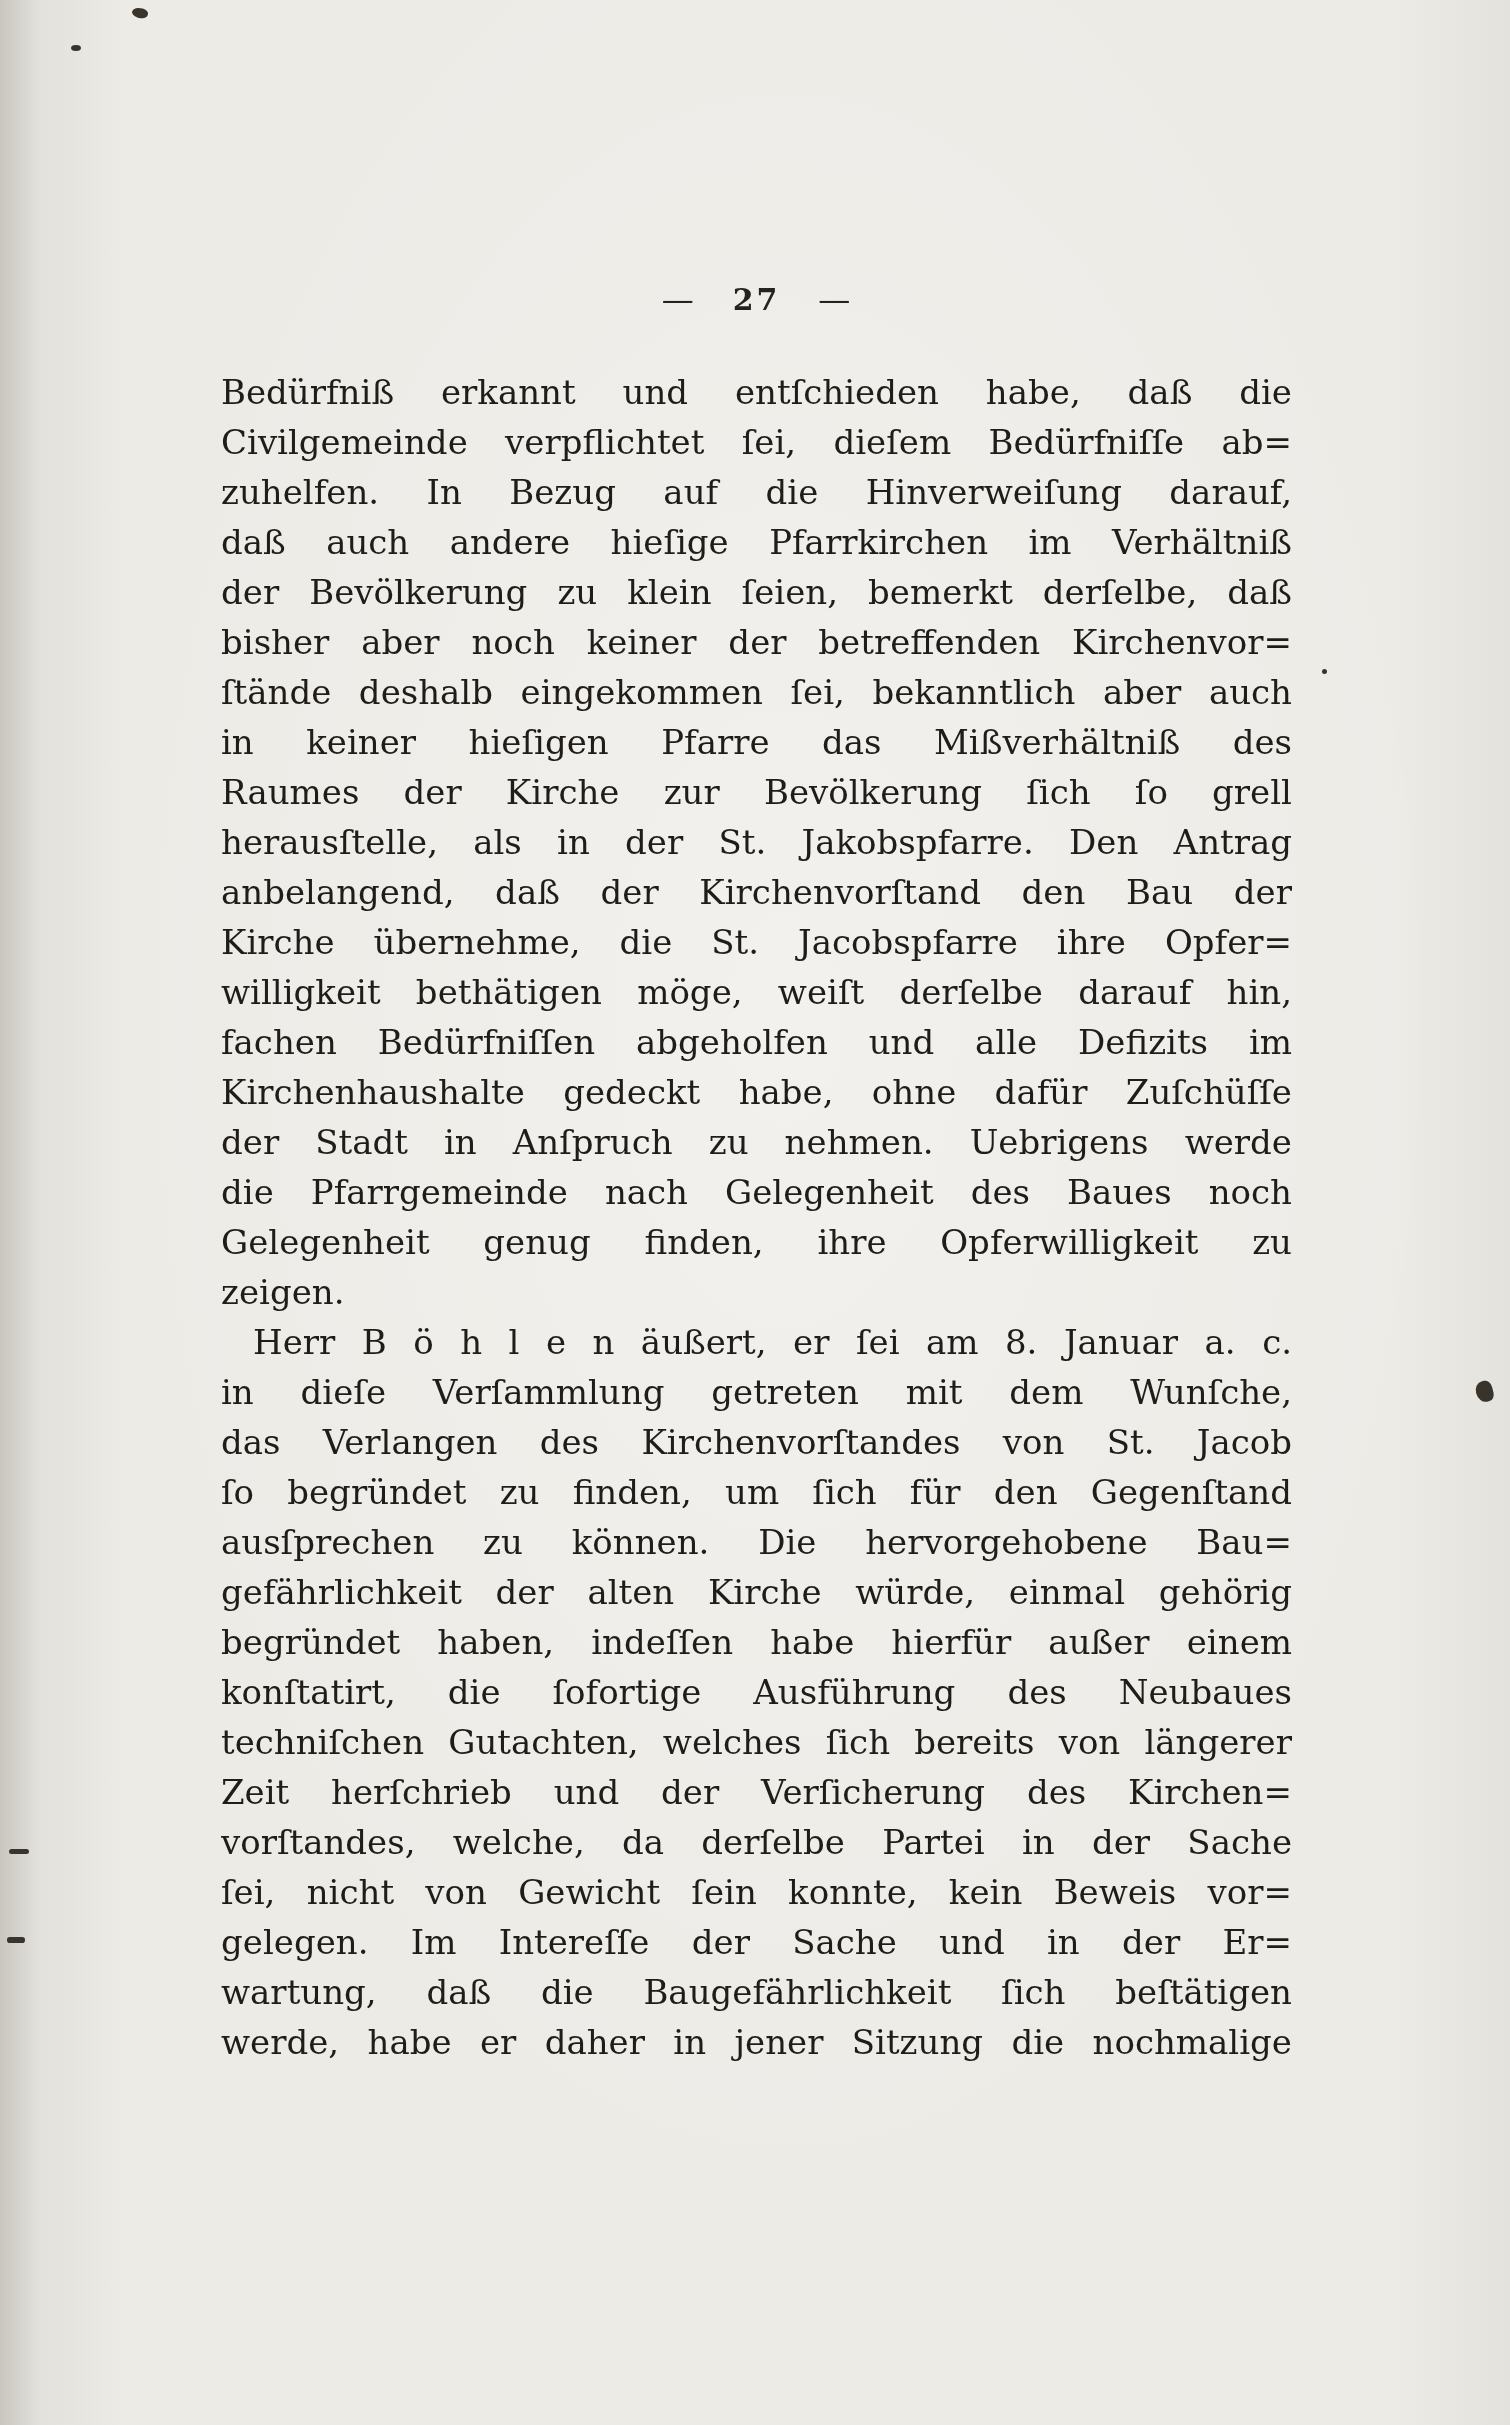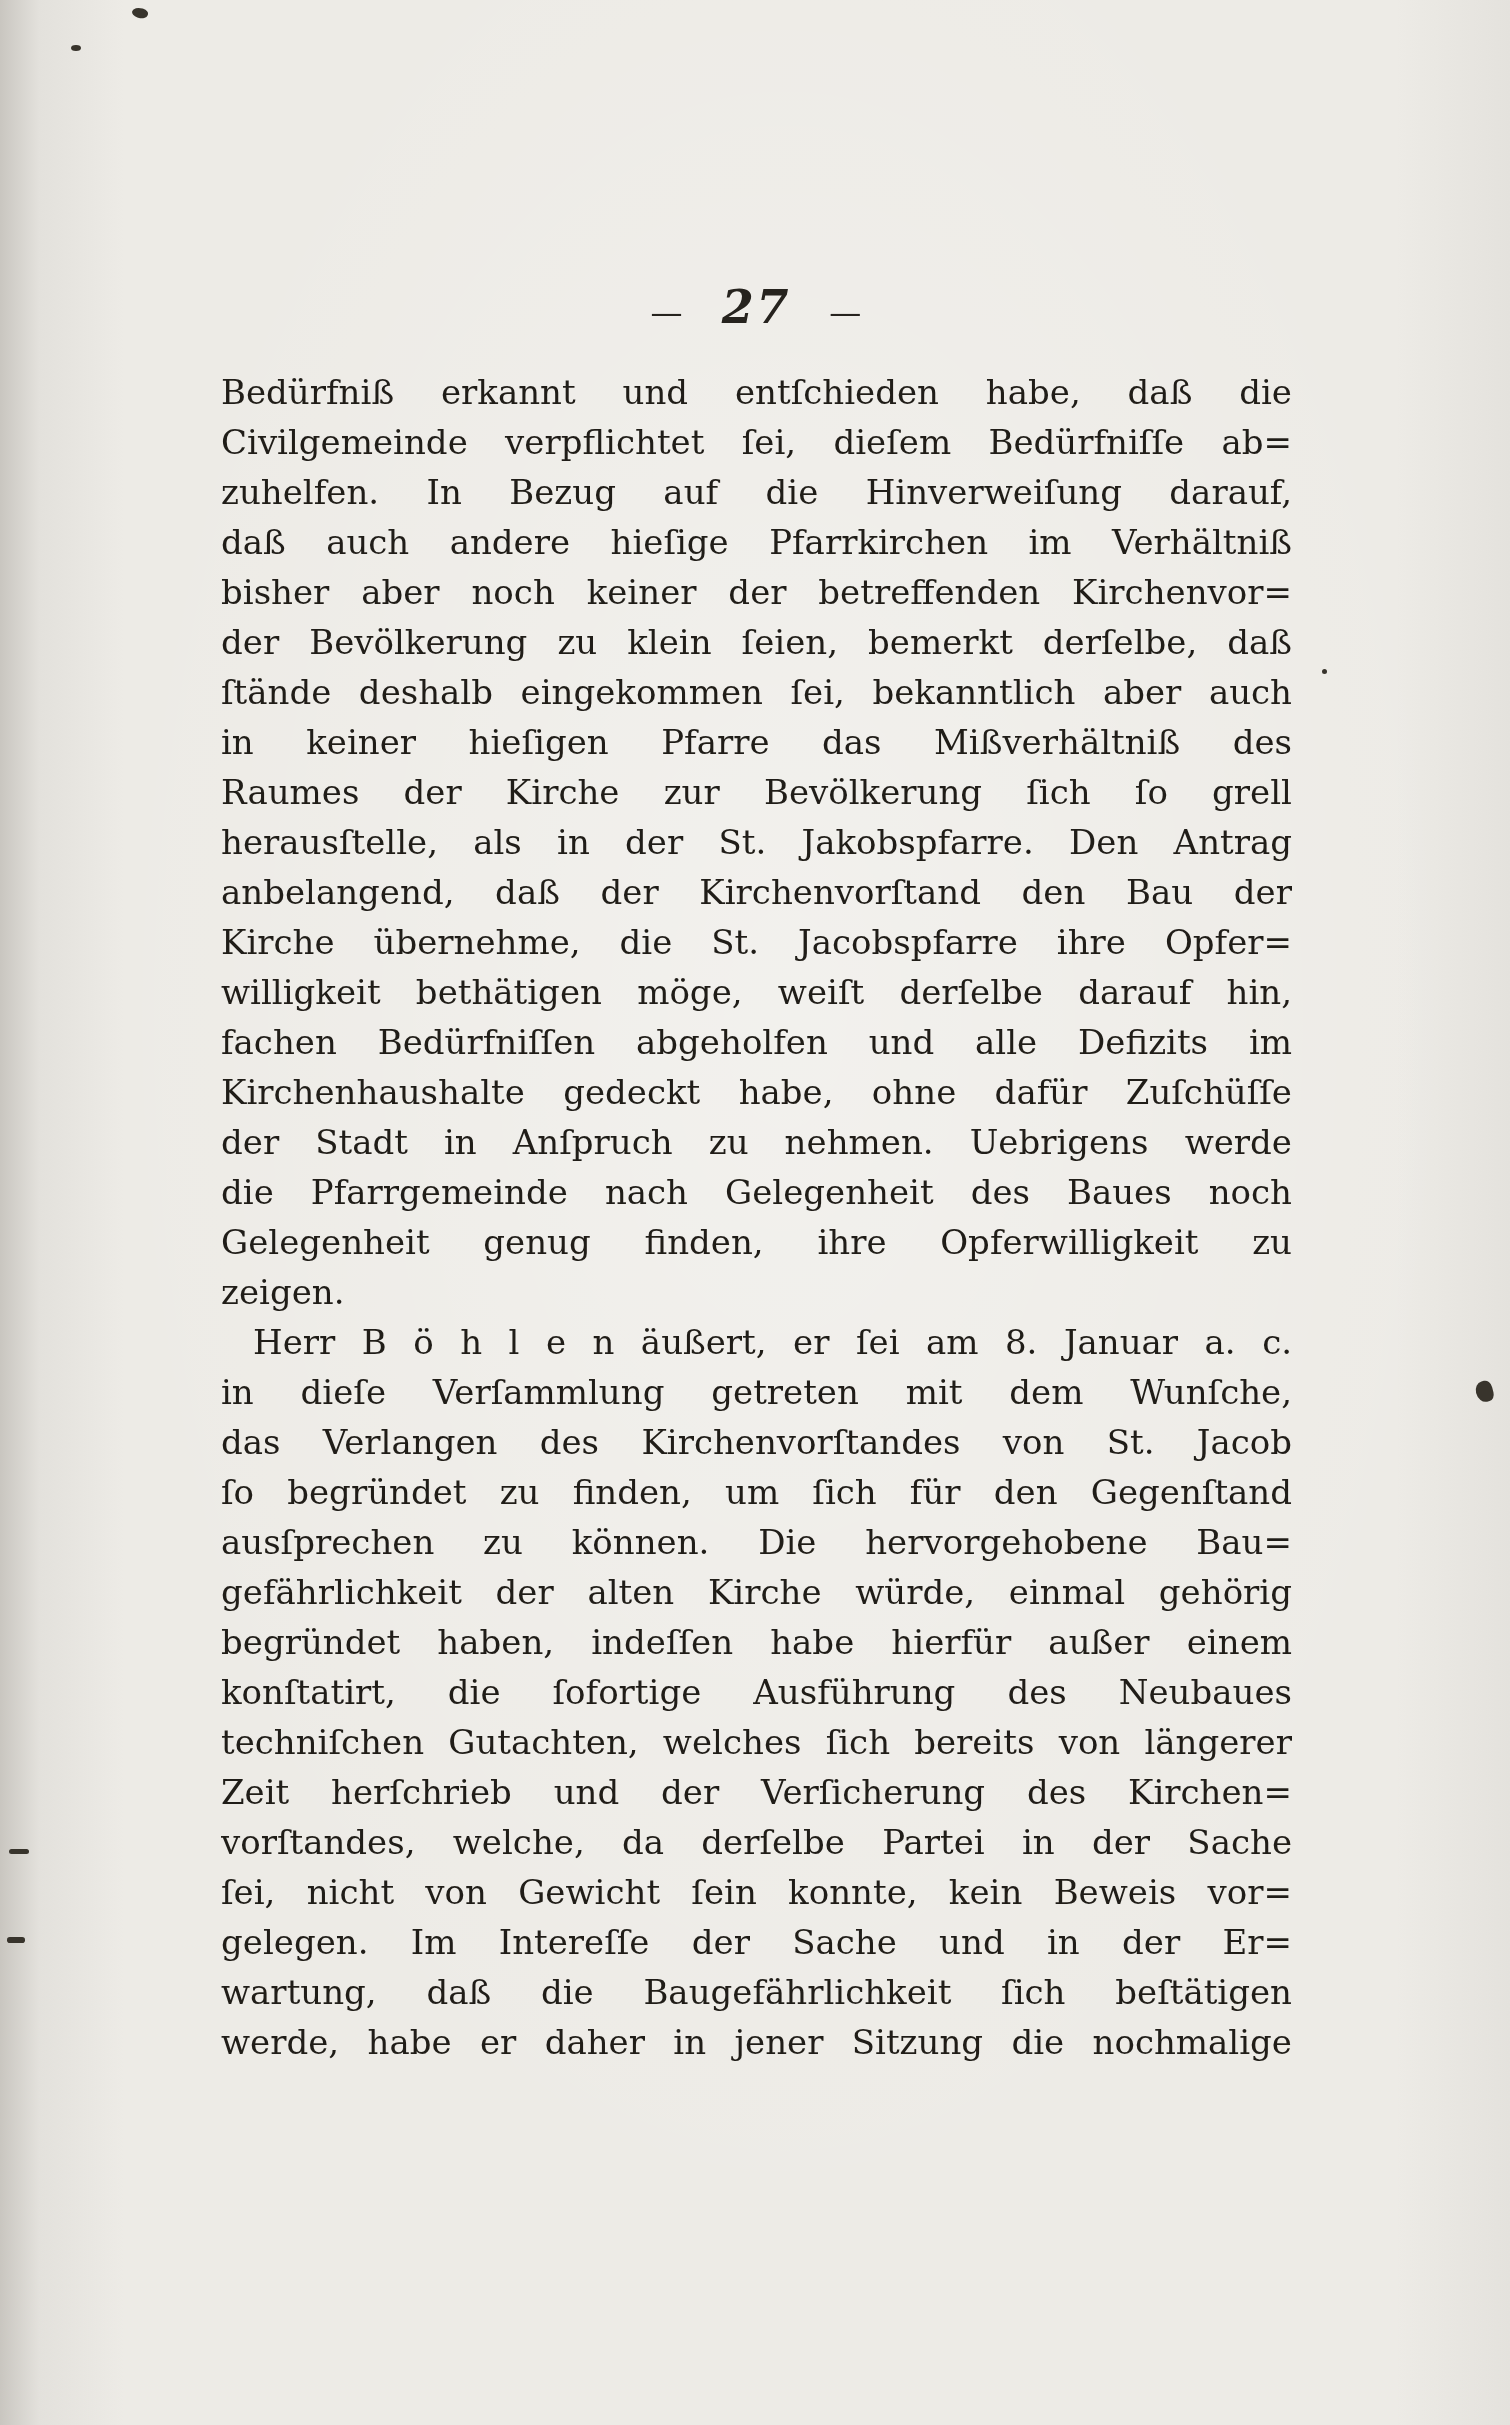--- a/index.html
+++ b/index.html
@@ -29,24 +29,23 @@
     justify-content: center;
     align-items: baseline;
     gap: 38px;
     color: #26231e;
   }
   .dash {
     font-size: 32px;
     letter-spacing: 1.1px;
   }
   .pagenum {
-    font-size: 46px;
+    font-size: 30px;
     font-weight: bold;
     letter-spacing: 2.8px;
-    font-style: italic;
   }
   .text-block {
     position: absolute;
     top: 367px;
     left: 221px;
     width: 1071px;
     font-size: 34px;
     line-height: 50px;
     color: #201d18;
   }
@@ -84,22 +83,22 @@
     <span class="dash">—</span>
     <span class="pagenum">27</span>
     <span class="dash">—</span>
   </div>
 
   <div class="text-block">
     <div class="line">Bedürfniß erkannt und entſchieden habe, daß die</div>
     <div class="line">Civilgemeinde verpflichtet ſei, dieſem Bedürfniſſe ab=</div>
     <div class="line">zuhelfen.  In Bezug auf die Hinverweiſung darauf,</div>
     <div class="line">daß auch andere hieſige Pfarrkirchen im Verhältniß</div>
+    <div class="line">der Bevölkerung zu klein ſeien, bemerkt derſelbe, daß</div>
     <div class="line">bisher aber noch keiner der betreffenden Kirchenvor=</div>
-    <div class="line">der Bevölkerung zu klein ſeien, bemerkt derſelbe, daß</div>
     <div class="line">ſtände deshalb eingekommen ſei, bekanntlich aber auch</div>
     <div class="line">in keiner hieſigen Pfarre das Mißverhältniß des</div>
     <div class="line">Raumes der Kirche zur Bevölkerung ſich ſo grell</div>
     <div class="line">herausſtelle, als in der St. Jakobspfarre.  Den Antrag</div>
     <div class="line">anbelangend, daß der Kirchenvorſtand den Bau der</div>
     <div class="line">Kirche übernehme, die St. Jacobspfarre ihre Opfer=</div>
     <div class="line">willigkeit bethätigen möge, weiſt derſelbe darauf hin,</div>
     <div class="line">fachen Bedürfniſſen abgeholfen und alle Defizits im</div>
     <div class="line">Kirchenhaushalte gedeckt habe, ohne dafür Zuſchüſſe</div>
     <div class="line">der Stadt in Anſpruch zu nehmen.  Uebrigens werde</div>

